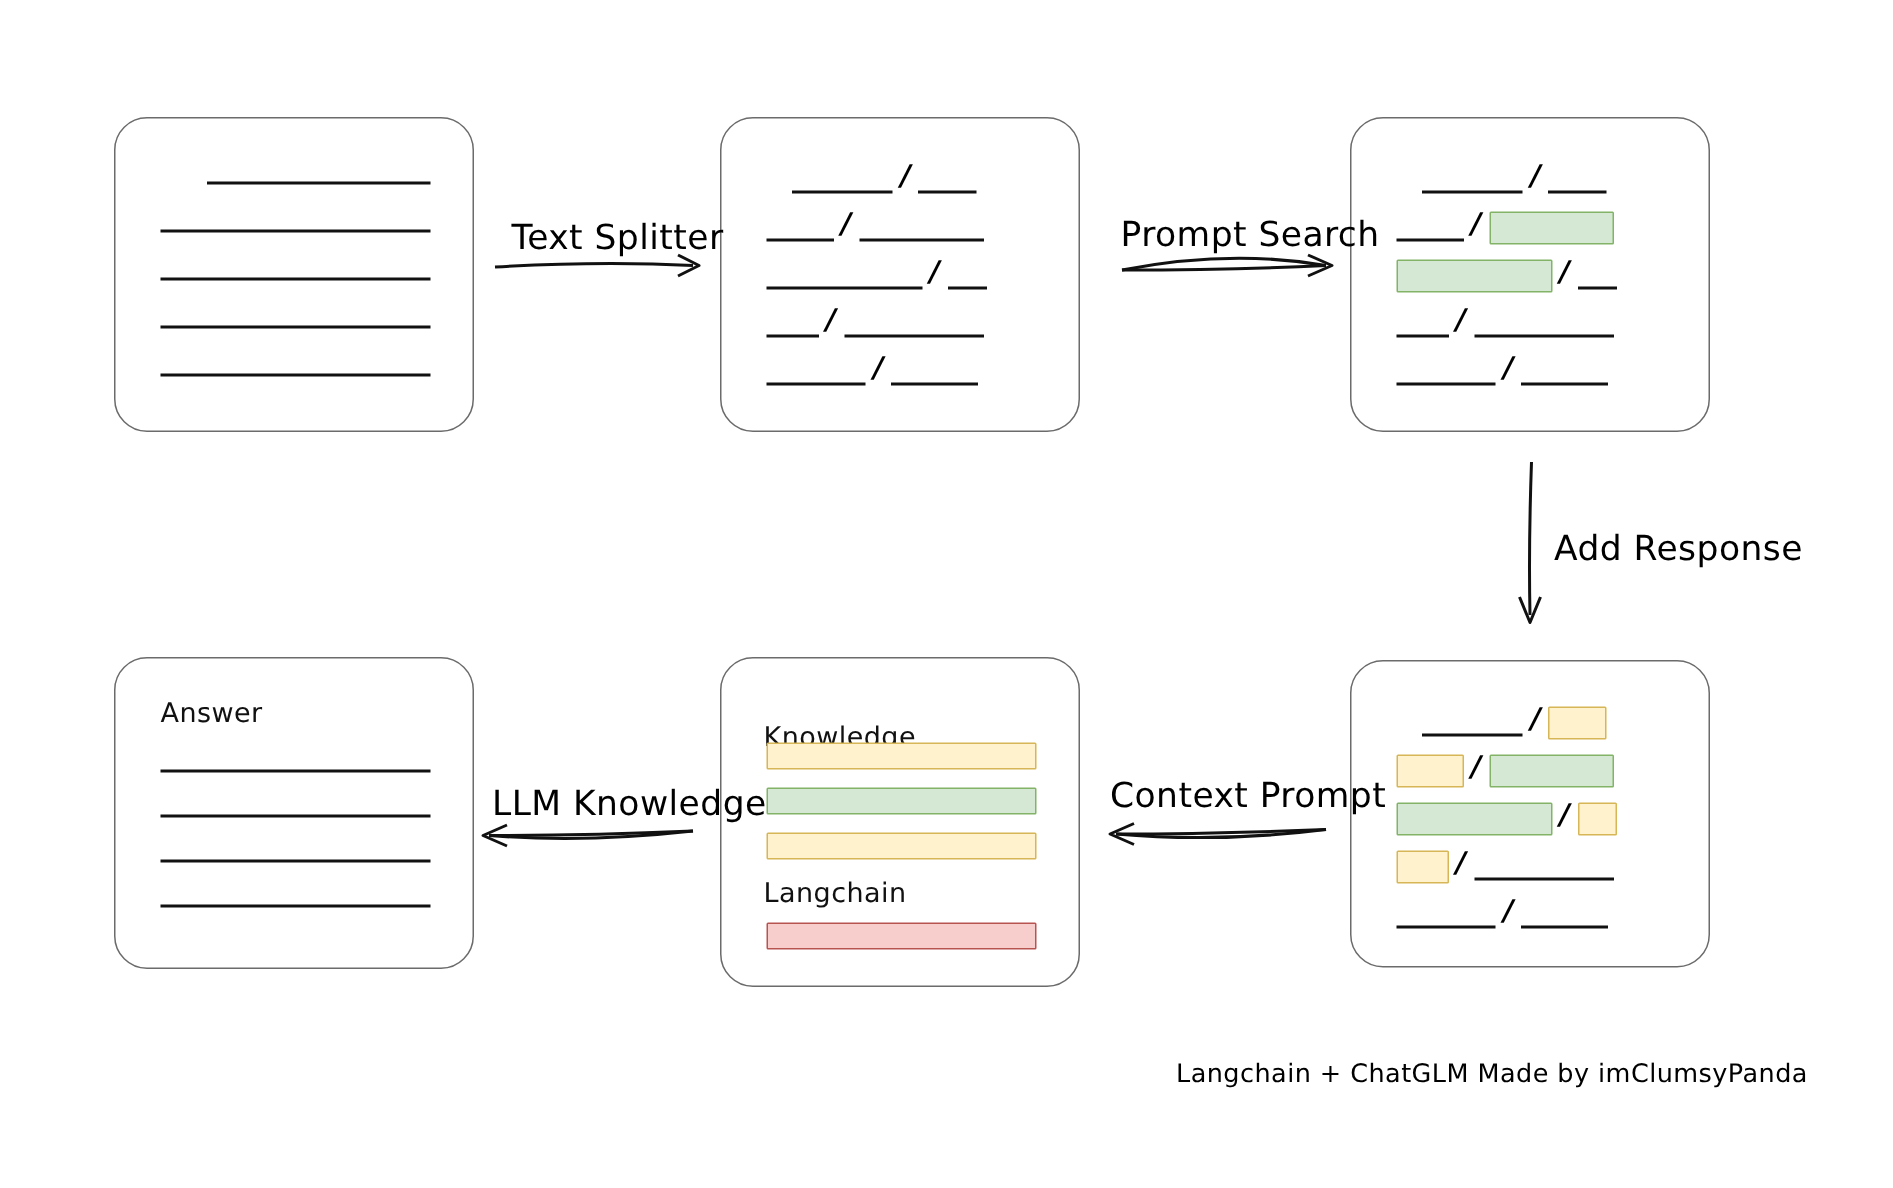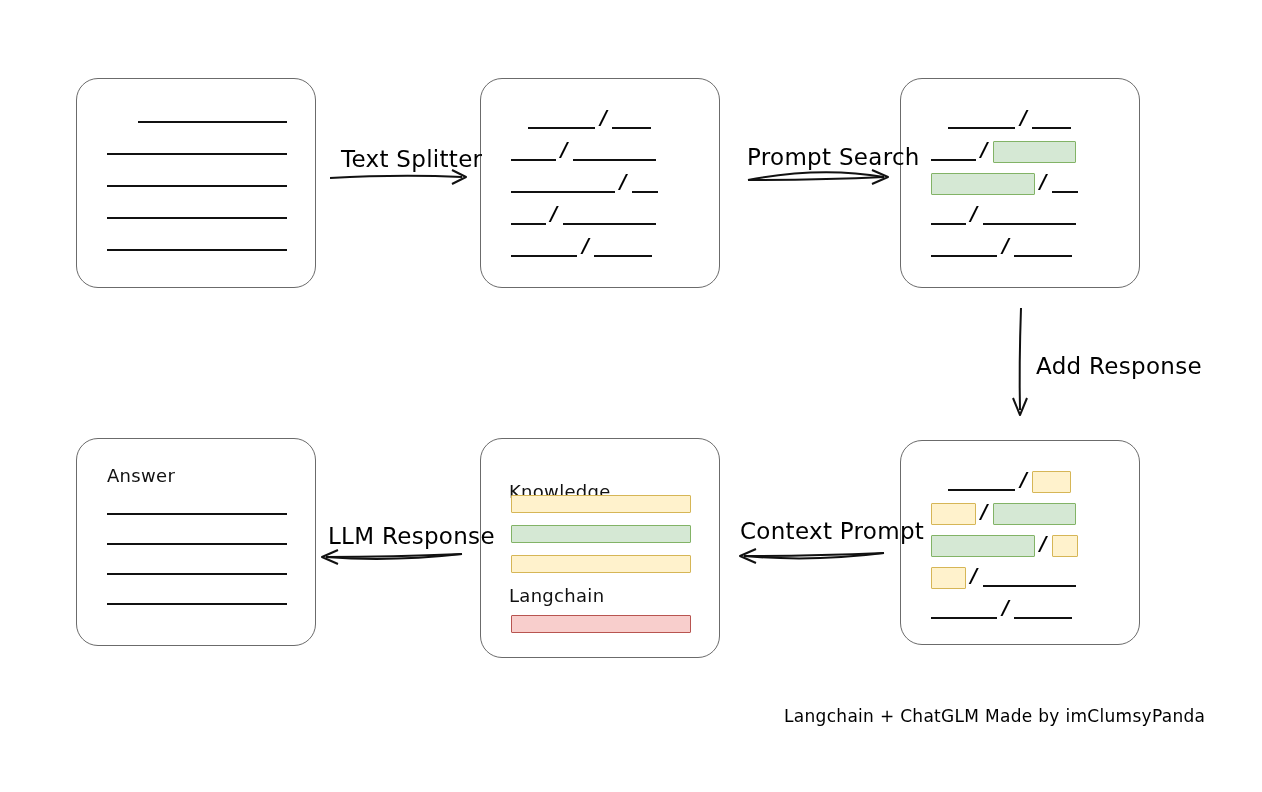--- a/index.html
+++ b/index.html
@@ -275,15 +275,15 @@
     <path d="M462 554 Q 390 562 326 557" fill="none" stroke="#111" stroke-width="2"></path>
     <path d="M462 554 Q 392 557 326 557" fill="none" stroke="#111" stroke-width="2"></path>
     <path d="M338 550 L 322 557 L 338 564" fill="none" stroke="#111" stroke-width="2" stroke-linejoin="round"></path>
   </g>
 </svg>
 
 <div class="label" style="left:341px; top:146px;">Text Splitter</div>
 <div class="label" style="left:747px; top:144px;">Prompt Search</div>
 <div class="label" style="left:1036px; top:353px;">Add Response</div>
 <div class="label" style="left:740px; top:518px;">Context Prompt</div>
-<div class="label" style="left:328px; top:523px;">LLM Response</div>
+<div class="label" style="left:328px; top:523px;">LLM Knowledge</div>
 
 <div class="footer" style="left:784px; top:706px;">Langchain + ChatGLM Made by imClumsyPanda</div>
 
 </body></html>

